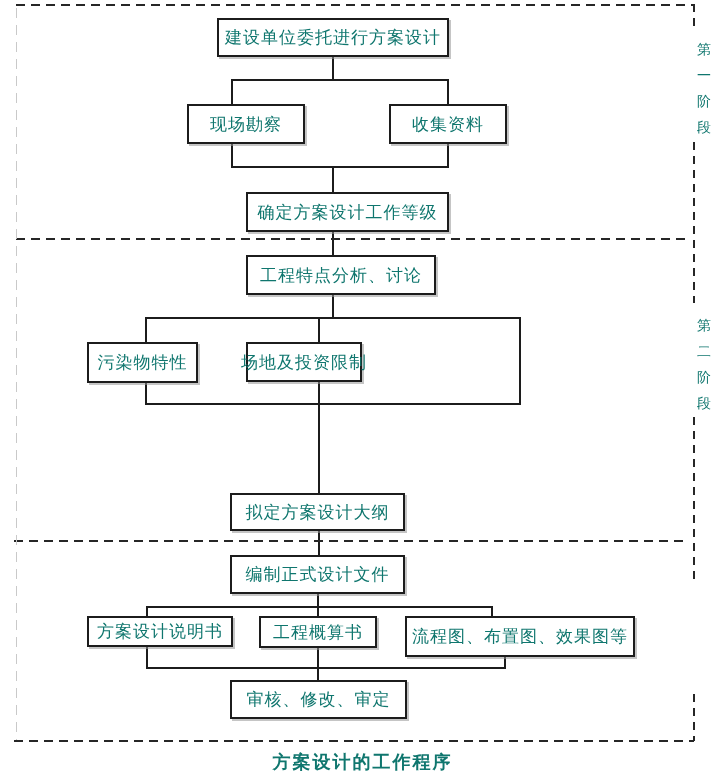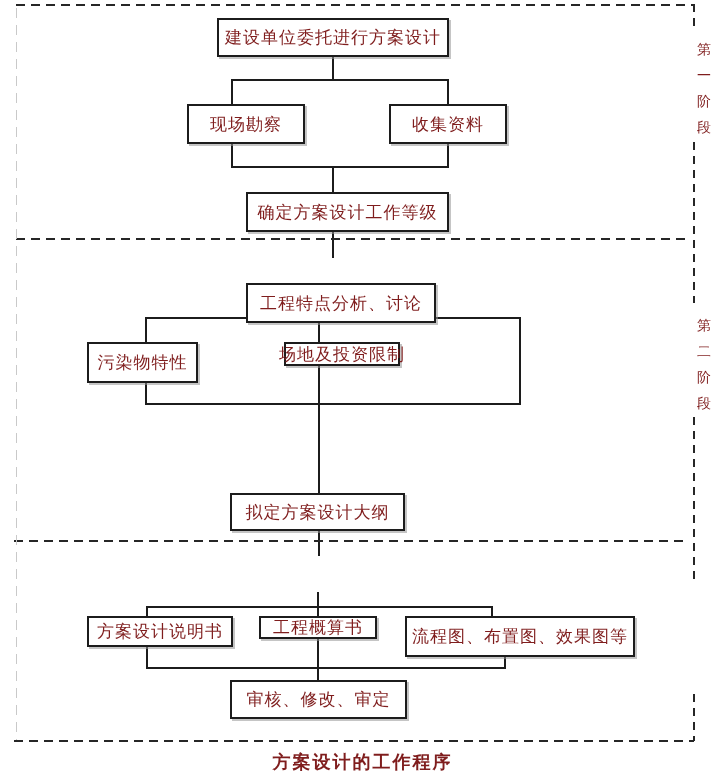--- a/index.html
+++ b/index.html
@@ -1,18 +1,18 @@
 <!DOCTYPE html>
 <html><head>
 <meta charset="utf-8">
 <style>
   html,body{margin:0;padding:0;background:#ffffff;}
   #canvas{
     position:relative;width:725px;height:778px;background:#ffffff;overflow:hidden;
-    font-family:"Liberation Sans","DejaVu Sans",sans-serif;color:#7f1d1d;
+    font-family:"Liberation Sans","DejaVu Sans",sans-serif;color:#0f766e;
   }
   
   .ln{position:absolute;background:#1c1c1c;}
   
   .box{
     position:absolute;box-sizing:border-box;border:2px solid #1c1c1c;background:#ffffff;
     display:flex;align-items:center;justify-content:center;
     font-size:17px;letter-spacing:1px;white-space:nowrap;
     box-shadow:2px 2px 0 rgba(150,150,150,0.55);
     z-index:3;
@@ -70,27 +70,28 @@
   <div class="ln" style="left:491px;top:606px;width:2px;height:14px;"></div>
   <div class="ln" style="left:504px;top:653px;width:2px;height:16px;"></div>
   <div class="ln" style="left:146px;top:667px;width:360px;height:2px;"></div>
   <div class="ln" style="left:317px;top:667px;width:2px;height:15px;"></div>
 
   <div class="box" style="left:217px;top:18px;width:232px;height:39px;">建设单位委托进行方案设计</div>
   <div class="box" style="left:187px;top:104px;width:118px;height:40px;">现场勘察</div>
   <div class="box" style="left:389px;top:104px;width:118px;height:40px;">收集资料</div>
   <div class="box" style="left:246px;top:192px;width:203px;height:40px;">确定方案设计工作等级</div>
 
-  <div class="box" style="left:246px;top:255px;width:190px;height:40px;margin-top:28px;">工程特点分析、讨论</div>
+  <div class="box" style="left:246px;top:255px;width:190px;height:40px;">工程特点分析、讨论</div>
   <div class="box" style="left:87px;top:342px;width:111px;height:41px;">污染物特性</div>
-  <div class="box" style="left:246px;top:342px;width:116px;height:24px;margin-left:38px;">场地及投资限制</div>
+  <div class="box" style="left:246px;top:342px;width:116px;height:40px;">场地及投资限制</div>
   <div class="box" style="left:230px;top:493px;width:175px;height:38px;">拟定方案设计大纲</div>
 
+  <div class="box" style="left:230px;top:555px;width:175px;height:39px;">编制正式设计文件</div>
   <div class="box" style="left:87px;top:616px;width:146px;height:31px;">方案设计说明书</div>
-  <div class="box" style="left:259px;top:616px;width:118px;height:23px;">工程概算书</div>
+  <div class="box" style="left:259px;top:616px;width:118px;height:32px;">工程概算书</div>
   <div class="box" style="left:405px;top:616px;width:230px;height:41px;">流程图、布置图、效果图等</div>
   <div class="box" style="left:230px;top:680px;width:177px;height:39px;">审核、修改、审定</div>
 
   <div class="stage" style="top:36px;">第一阶段</div>
   <div class="stage" style="top:312px;">第二阶段</div>
 
   <div class="caption">方案设计的工作程序</div>
 
 </div>
 

